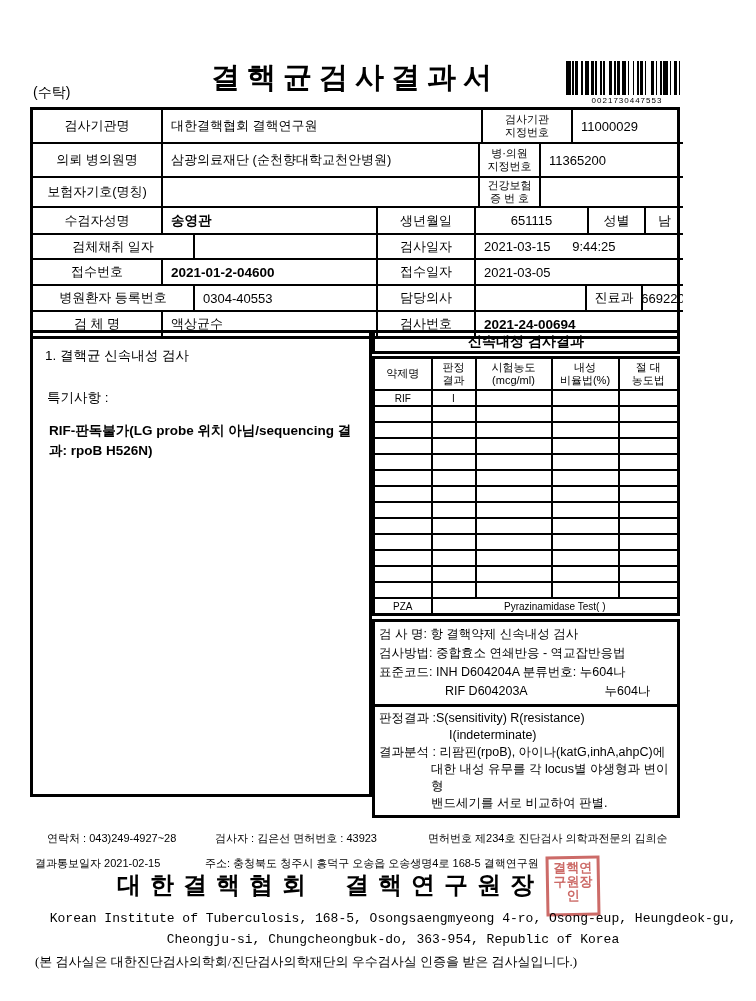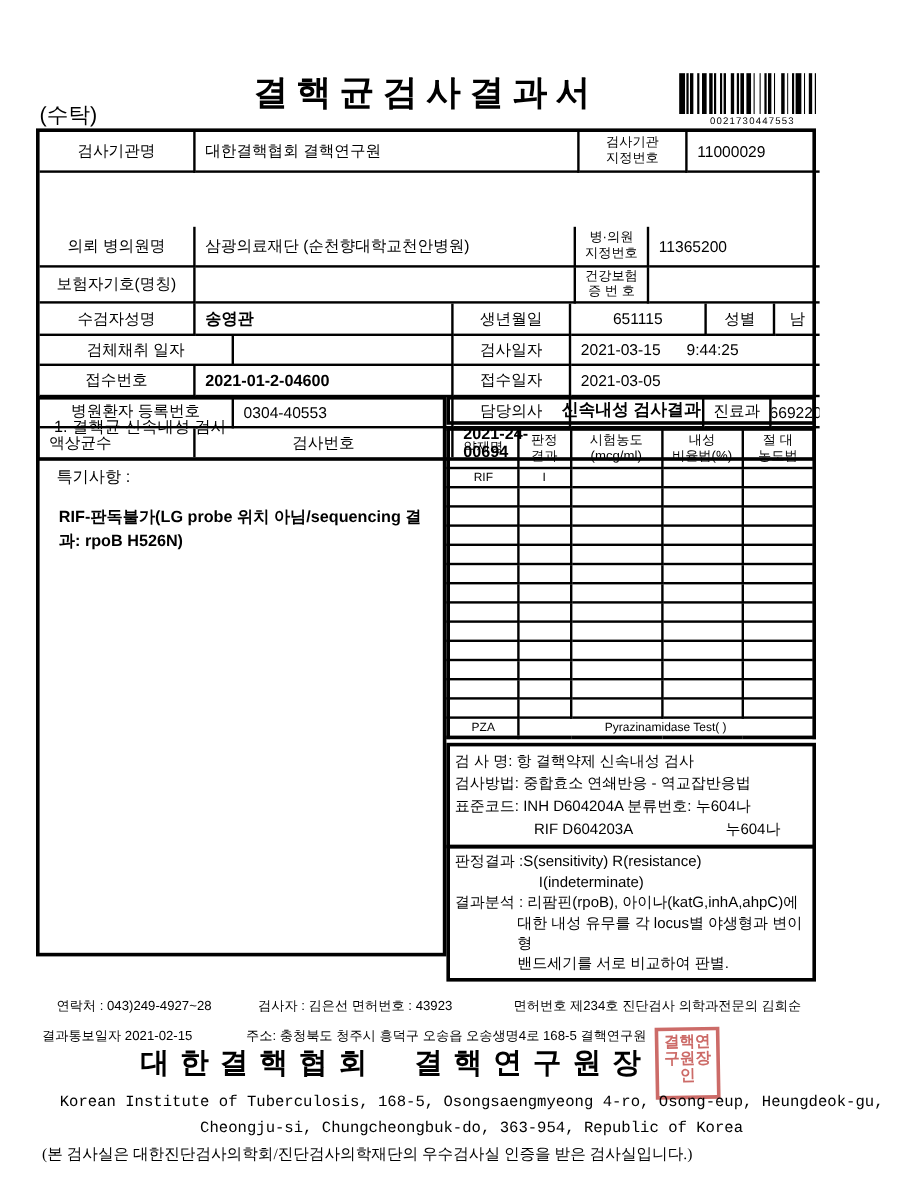--- a/index.html
+++ b/index.html
@@ -3,21 +3,21 @@
 <meta charset="utf-8">
 <style>
   html,body{margin:0;padding:0;background:#fff;}
   .page{position:relative;width:756px;height:1001px;background:#fff;
         font-family:"Liberation Sans","DejaVu Sans",sans-serif;color:#000;overflow:hidden;}
   .abs{position:absolute;}
   .pre{white-space:pre-line;}
   .prekeep{white-space:pre;text-align:right;}
 
   
-  .consignment{left:33px;top:84px;font-size:18px;}
+  .consignment{left:33px;top:84px;font-size:14px;}
   .doc-title{left:30px;top:58px;width:650px;text-align:center;font-size:29px;font-weight:bold;letter-spacing:7px;}
   .barcode-wrap{left:566px;top:61px;width:122px;height:45px;}
   .bars{position:absolute;left:0;top:0;height:34px;font-size:0;}
   .bars i{display:inline-block;height:34px;vertical-align:top;}
   .barcode-num{position:absolute;left:0;top:35px;width:122px;text-align:center;font-size:8px;letter-spacing:1px;}
 
   
   .info-table{left:30px;top:107px;width:650px;border:3px solid #000;box-sizing:border-box;}
   .irow{display:grid;box-sizing:border-box;}
   .irow>div{border-right:2px solid #000;border-bottom:2px solid #000;box-sizing:border-box;
@@ -88,21 +88,21 @@
   </div>
 
   <div class="abs info-table">
     <div class="irow" style="grid-template-columns:130px 320px 90px 110px;height:34px;">
       <div class="lc">검사기관명</div>
       <div class="vc">대한결핵협회 결핵연구원</div>
       <div class="lc2 pre">검사기관
 지정번호</div>
       <div class="vc">11000029</div>
     </div>
-    <div class="irow" style="grid-template-columns:130px 317px 61px 142px;height:34px;margin-top:45px;">
+    <div class="irow" style="grid-template-columns:130px 317px 61px 142px;height:34px;">
       <div class="lc">의뢰 병의원명</div>
       <div class="vc">삼광의료재단 (순천향대학교천안병원)</div>
       <div class="lc2 pre">병·의원
 지정번호</div>
       <div class="vc">11365200</div>
     </div>
     <div class="irow" style="grid-template-columns:130px 317px 61px 142px;height:30px;">
       <div class="lc">보험자기호(명칭)</div>
       <div class="vc"></div>
       <div class="lc2 pre">건강보험
@@ -131,20 +131,21 @@
     </div>
     <div class="irow" style="grid-template-columns:162px 183px 98px 111px 56px 40px;height:26px;">
       <div class="lc">병원환자 등록번호</div>
       <div class="vc">0304-40553</div>
       <div class="lc">담당의사</div>
       <div class="vc"></div>
       <div class="lc">진료과</div>
       <div class="vc vcc">669220</div>
     </div>
     <div class="irow" style="grid-template-columns:130px 215px 98px 207px;height:24px;">
+      <div class="lc">검 체 명</div>
       <div class="vc">액상균수</div>
       <div class="lc">검사번호</div>
       <div class="vc vcb">2021-24-00694</div>
     </div>
   </div>
 
   <div class="abs body-wrap">
     <div class="left-box">
       <div class="sec-heading">1. 결핵균 신속내성 검사</div>
       <div class="notes-label">특기사항 :</div>

